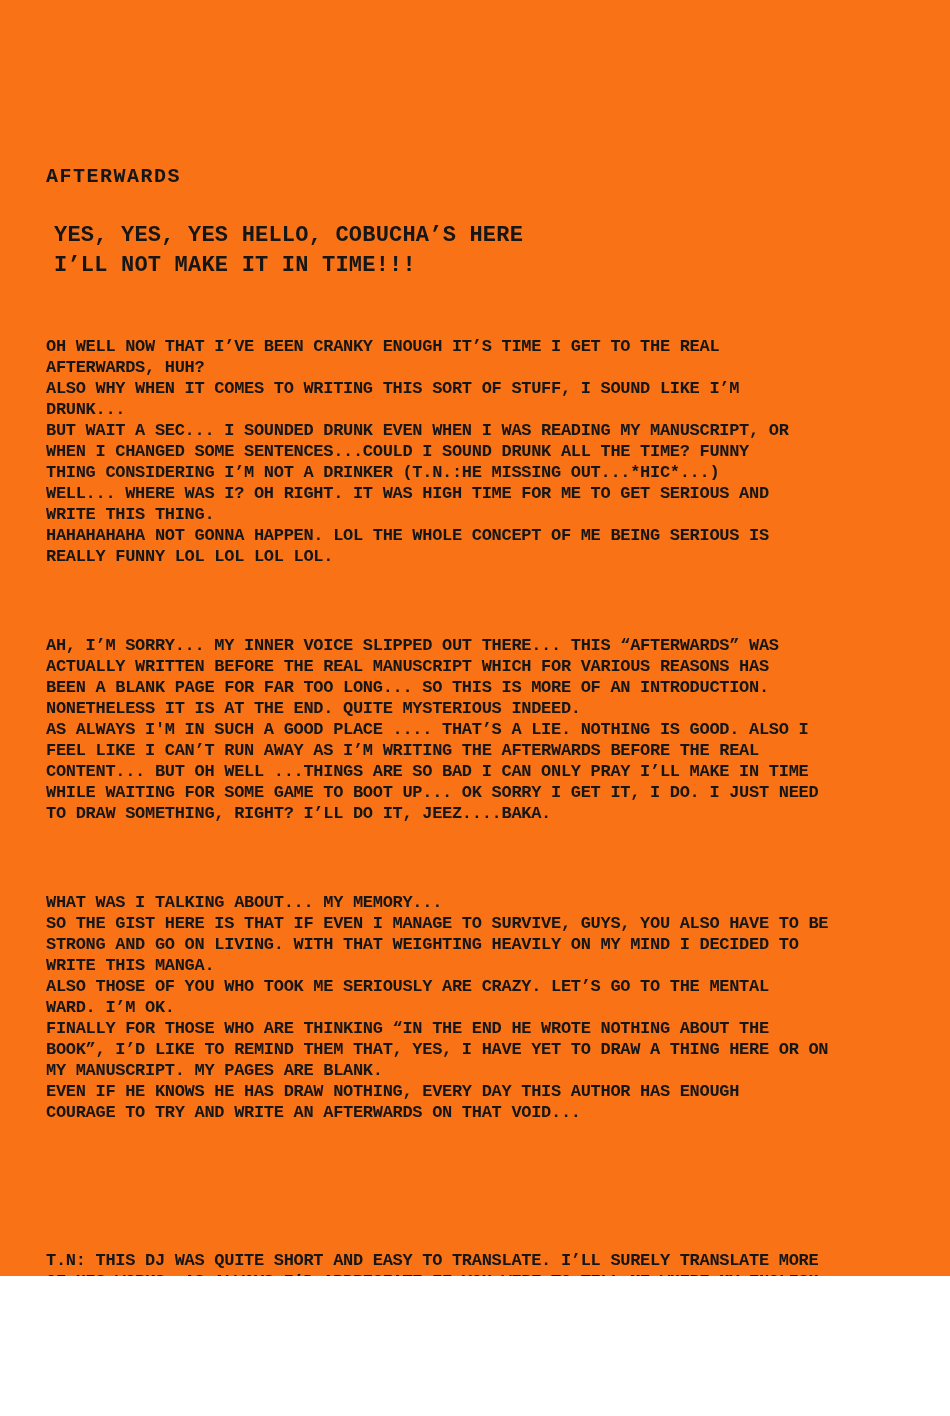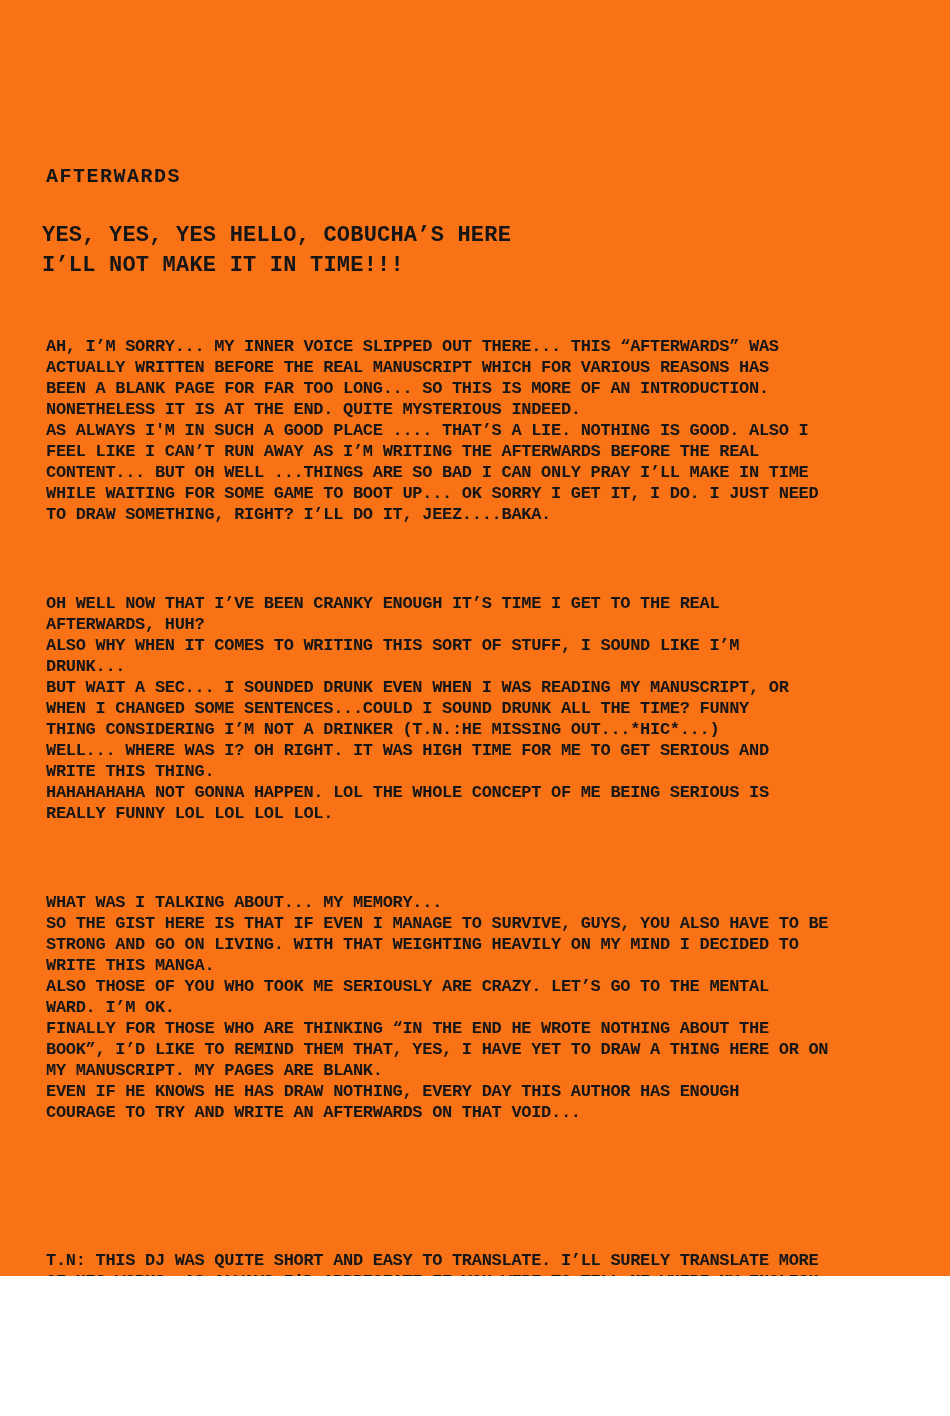--- a/index.html
+++ b/index.html
@@ -23,21 +23,21 @@
     left: 46px;
     top: 165px;
     margin: 0;
     font-size: 20px;
     line-height: 23px;
     letter-spacing: 1.5px;
     white-space: pre;
   }
   .greeting {
     position: absolute;
-    left: 42px;
+    left: 54px;
     top: 221px;
     font-size: 22px;
     line-height: 30px;
     letter-spacing: 0.2px;
     white-space: pre;
   }
   .body-text {
     position: absolute;
     left: 46px;
     top: 294px;
@@ -60,40 +60,40 @@
 <body>
 
 <div class="page">
 
   <h1 class="page-title">AFTERWARDS</h1>
 
   <div class="greeting">YES, YES, YES HELLO, COBUCHA’S HERE
 I’LL NOT MAKE IT IN TIME!!!</div>
 
   <div class="body-text">
-    <p class="paragraph">AH, I’M SORRY... MY INNER VOICE SLIPPED OUT THERE... THIS “AFTERWARDS” WAS
-ACTUALLY WRITTEN BEFORE THE REAL MANUSCRIPT WHICH FOR VARIOUS REASONS HAS
-BEEN A BLANK PAGE FOR FAR TOO LONG... SO THIS IS MORE OF AN INTRODUCTION.
-NONETHELESS IT IS AT THE END. QUITE MYSTERIOUS INDEED.
-AS ALWAYS I'M IN SUCH A GOOD PLACE .... THAT’S A LIE. NOTHING IS GOOD. ALSO I
-FEEL LIKE I CAN’T RUN AWAY AS I’M WRITING THE AFTERWARDS BEFORE THE REAL
-CONTENT... BUT OH WELL ...THINGS ARE SO BAD I CAN ONLY PRAY I’LL MAKE IN TIME
-WHILE WAITING FOR SOME GAME TO BOOT UP... OK SORRY I GET IT, I DO. I JUST NEED
-TO DRAW SOMETHING, RIGHT? I’LL DO IT, JEEZ....BAKA.</p>
     <p class="paragraph">OH WELL NOW THAT I’VE BEEN CRANKY ENOUGH IT’S TIME I GET TO THE REAL
 AFTERWARDS, HUH?
 ALSO WHY WHEN IT COMES TO WRITING THIS SORT OF STUFF, I SOUND LIKE I’M
 DRUNK...
 BUT WAIT A SEC... I SOUNDED DRUNK EVEN WHEN I WAS READING MY MANUSCRIPT, OR
 WHEN I CHANGED SOME SENTENCES...COULD I SOUND DRUNK ALL THE TIME? FUNNY
 THING CONSIDERING I’M NOT A DRINKER (T.N.:HE MISSING OUT...*HIC*...)
 WELL... WHERE WAS I? OH RIGHT. IT WAS HIGH TIME FOR ME TO GET SERIOUS AND
 WRITE THIS THING.
 HAHAHAHAHA NOT GONNA HAPPEN. LOL THE WHOLE CONCEPT OF ME BEING SERIOUS IS
 REALLY FUNNY LOL LOL LOL LOL.</p>
+    <p class="paragraph">AH, I’M SORRY... MY INNER VOICE SLIPPED OUT THERE... THIS “AFTERWARDS” WAS
+ACTUALLY WRITTEN BEFORE THE REAL MANUSCRIPT WHICH FOR VARIOUS REASONS HAS
+BEEN A BLANK PAGE FOR FAR TOO LONG... SO THIS IS MORE OF AN INTRODUCTION.
+NONETHELESS IT IS AT THE END. QUITE MYSTERIOUS INDEED.
+AS ALWAYS I'M IN SUCH A GOOD PLACE .... THAT’S A LIE. NOTHING IS GOOD. ALSO I
+FEEL LIKE I CAN’T RUN AWAY AS I’M WRITING THE AFTERWARDS BEFORE THE REAL
+CONTENT... BUT OH WELL ...THINGS ARE SO BAD I CAN ONLY PRAY I’LL MAKE IN TIME
+WHILE WAITING FOR SOME GAME TO BOOT UP... OK SORRY I GET IT, I DO. I JUST NEED
+TO DRAW SOMETHING, RIGHT? I’LL DO IT, JEEZ....BAKA.</p>
     <p class="paragraph">WHAT WAS I TALKING ABOUT... MY MEMORY...
 SO THE GIST HERE IS THAT IF EVEN I MANAGE TO SURVIVE, GUYS, YOU ALSO HAVE TO BE
 STRONG AND GO ON LIVING. WITH THAT WEIGHTING HEAVILY ON MY MIND I DECIDED TO
 WRITE THIS MANGA.
 ALSO THOSE OF YOU WHO TOOK ME SERIOUSLY ARE CRAZY. LET’S GO TO THE MENTAL
 WARD. I’M OK.
 FINALLY FOR THOSE WHO ARE THINKING “IN THE END HE WROTE NOTHING ABOUT THE
 BOOK”, I’D LIKE TO REMIND THEM THAT, YES, I HAVE YET TO DRAW A THING HERE OR ON
 MY MANUSCRIPT. MY PAGES ARE BLANK.
 EVEN IF HE KNOWS HE HAS DRAW NOTHING, EVERY DAY THIS AUTHOR HAS ENOUGH

